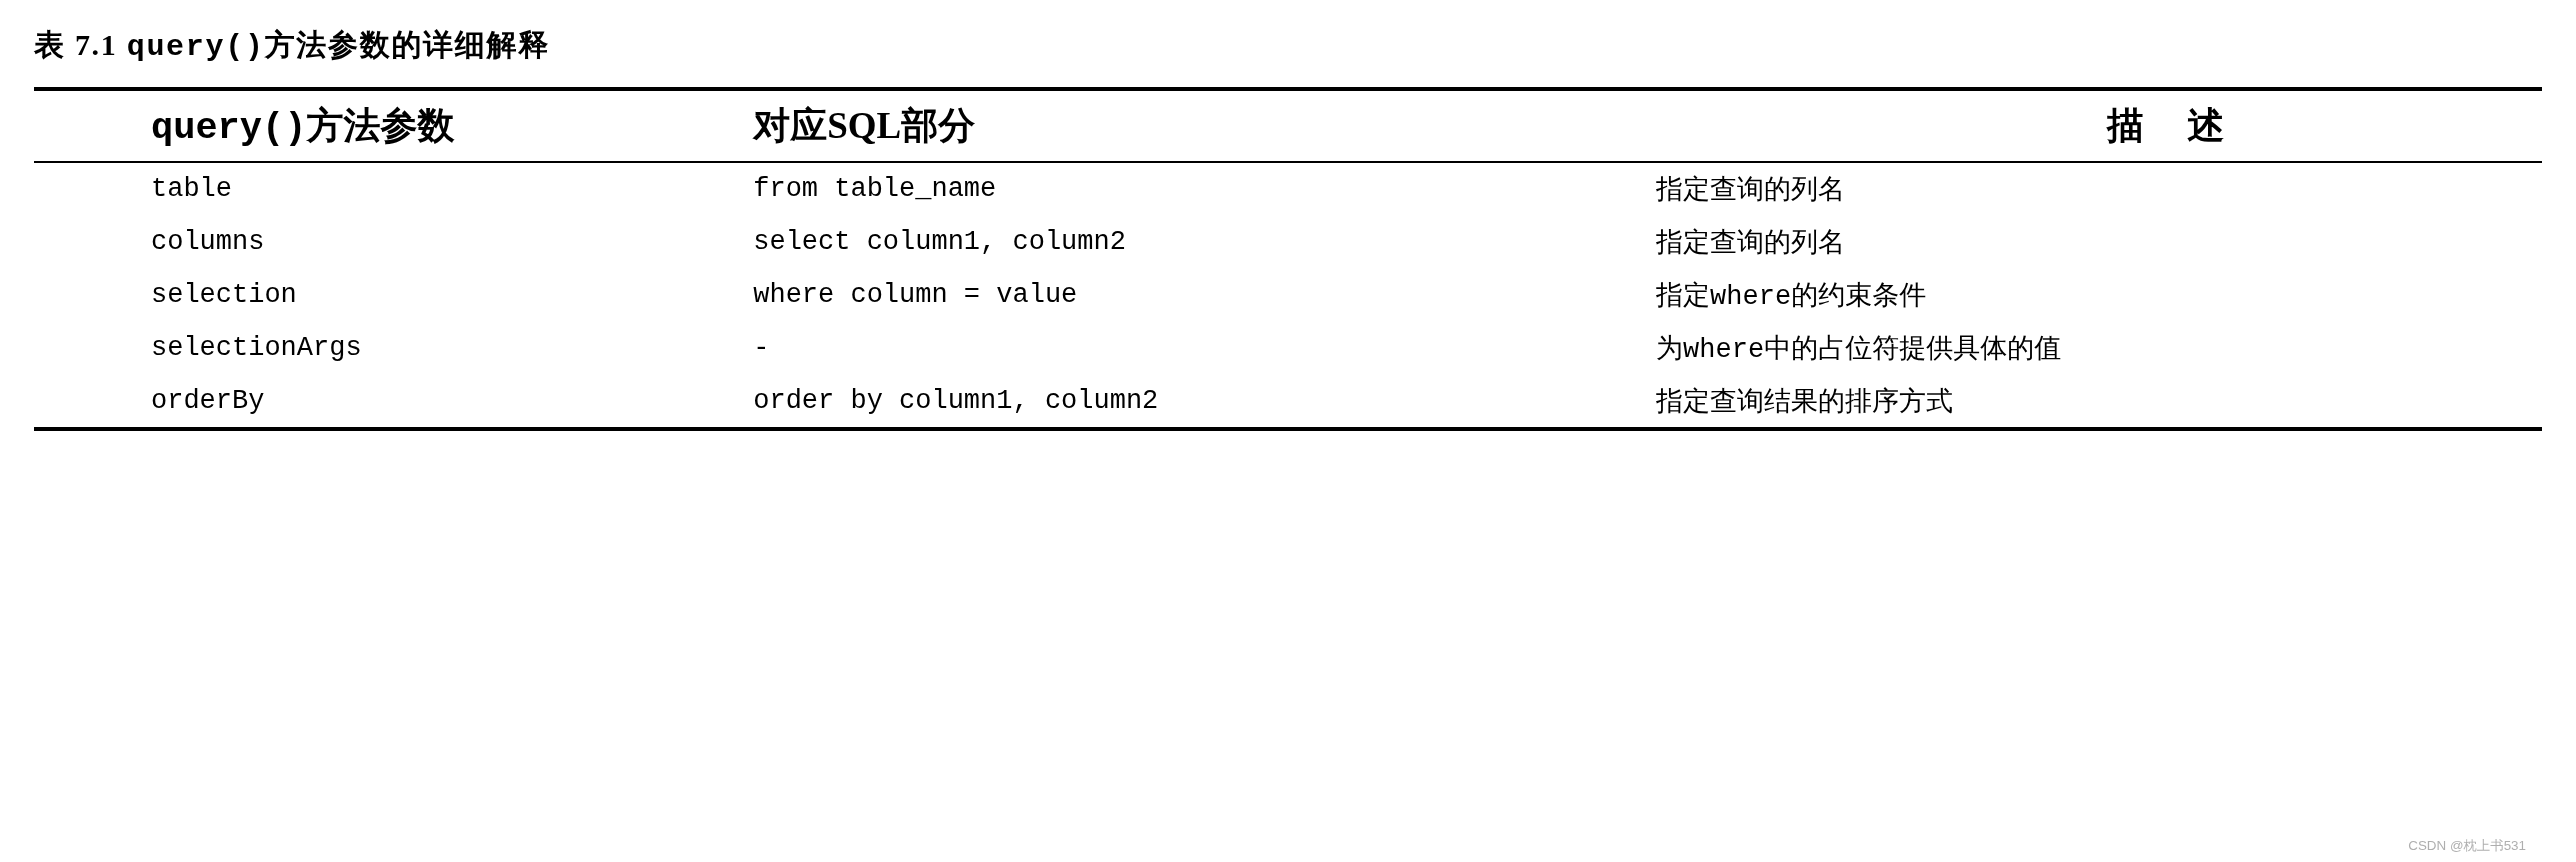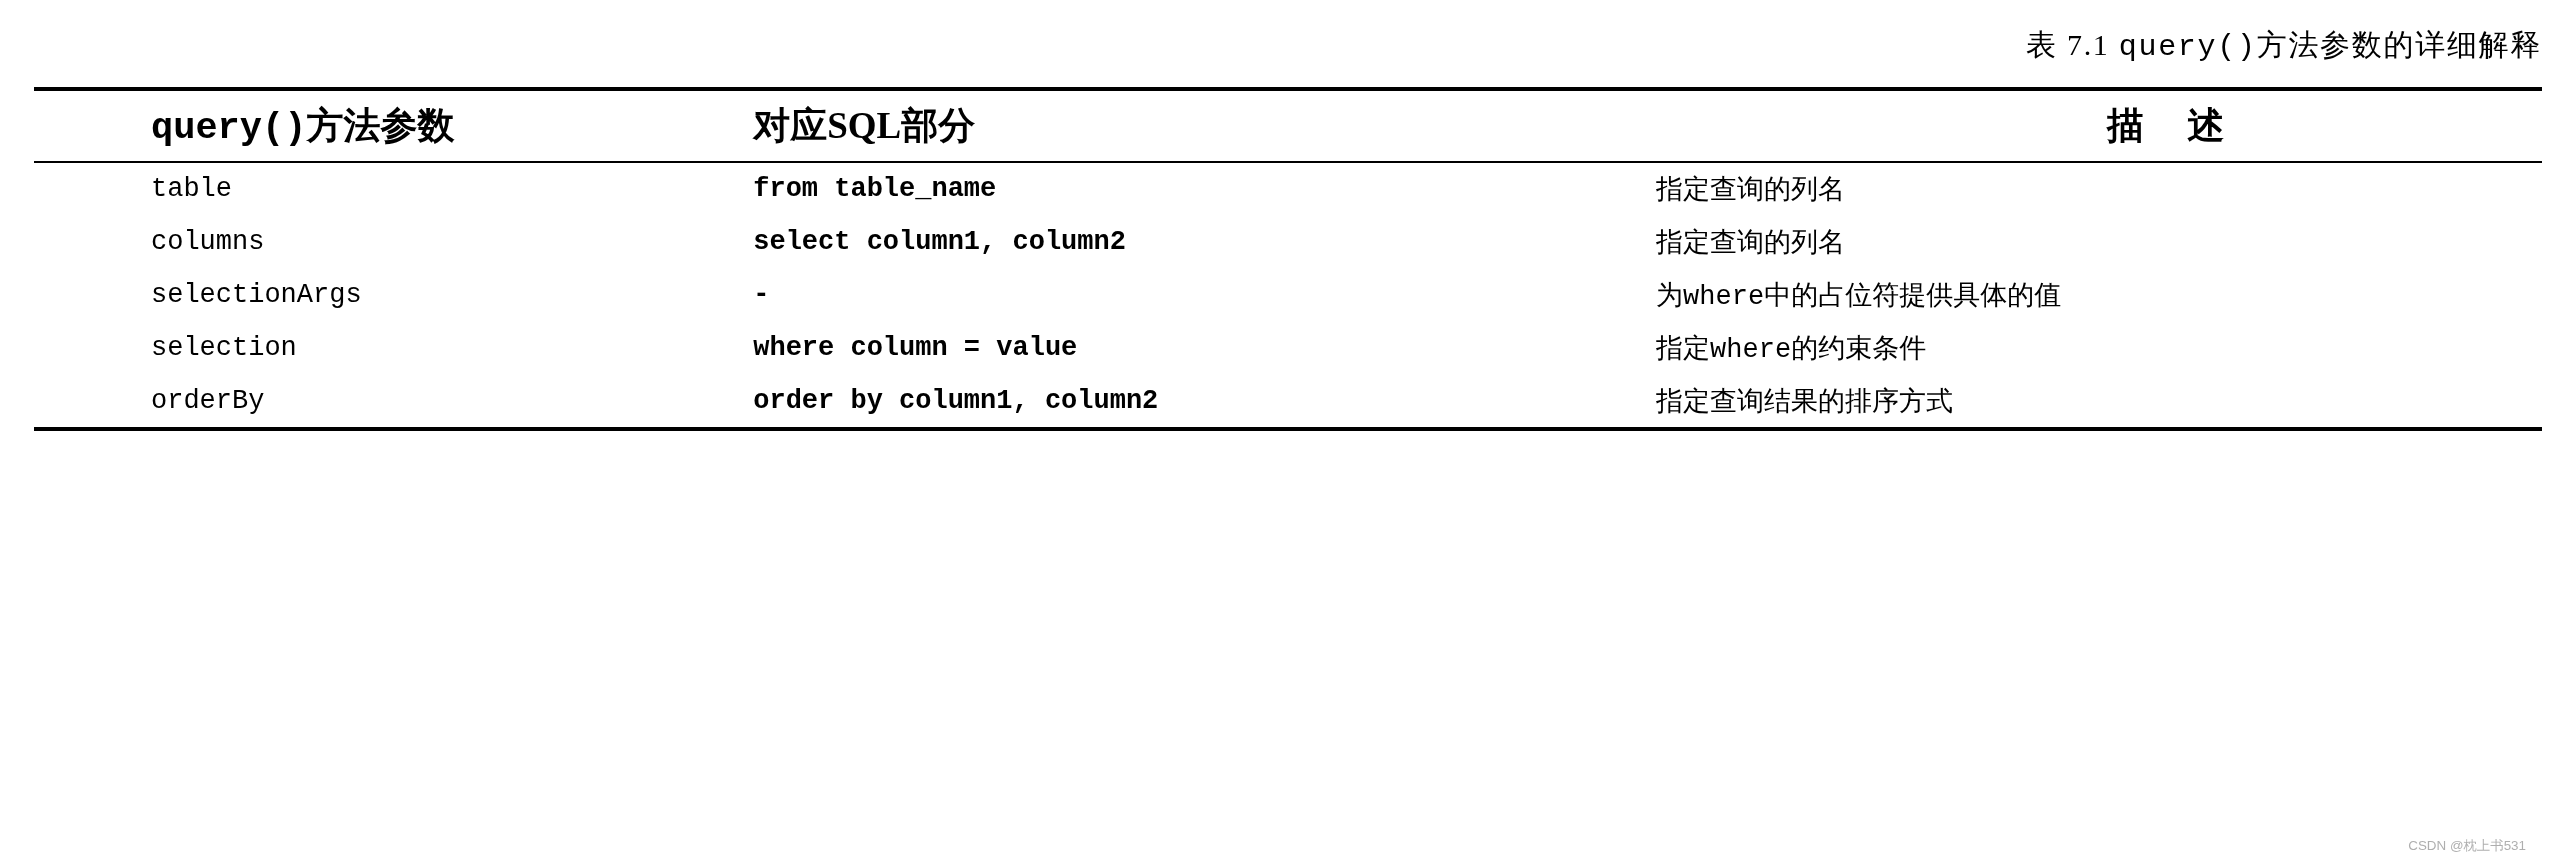--- a/index.html
+++ b/index.html
@@ -6,22 +6,22 @@
       margin: 0;
       padding: 25px 34px;
       background: #ffffff;
       font-family: "SimSun", "宋体", serif;
       color: #000;
       font-size: 27px;
       width: 2576px;
       box-sizing: border-box;
     }
     .caption {
-      text-align: right;
-      font-weight: normal;
+      text-align: left;
+      font-weight: bold;
       font-size: 30px;
       margin-bottom: 21px;
       letter-spacing: 1.7px;
     }
     .caption .mono {
       font-family: "Consolas", "Courier New", monospace;
     }
     table {
       border-collapse: collapse;
       width: 100%;
@@ -51,21 +51,21 @@
     tbody tr:last-child td {
       border-bottom: 4.2px solid #000;
     }
     td.param {
       font-family: "Consolas", "Courier New", monospace;
       font-weight: normal;
       width: 28%;
     }
     td.sql {
       font-family: "Consolas", "Courier New", monospace;
-      font-weight: bold;
+      font-weight: normal;
       width: 36%;
       padding-left: 17px;
     }
     td.desc {
       width: 36%;
       padding-left: 17px;
     }
     td.desc .mono {
       font-family: "Consolas", "Courier New", monospace;
     }
@@ -98,28 +98,28 @@
       <td class="param">table</td>
       <td class="sql">from table_name</td>
       <td class="desc"><span>指定查询的列名</span><span class="mono"></span><span></span></td>
     </tr>
     <tr>
       <td class="param">columns</td>
       <td class="sql">select column1, column2</td>
       <td class="desc"><span>指定查询的列名</span><span class="mono"></span><span></span></td>
     </tr>
     <tr>
+      <td class="param">selection</td>
+      <td class="sql">where column = value</td>
+      <td class="desc"><span>指定</span><span class="mono">where</span><span>的约束条件</span></td>
+    </tr>
+    <tr>
       <td class="param">selectionArgs</td>
       <td class="sql">-</td>
       <td class="desc"><span>为</span><span class="mono">where</span><span>中的占位符提供具体的值</span></td>
-    </tr>
-    <tr>
-      <td class="param">selection</td>
-      <td class="sql">where column = value</td>
-      <td class="desc"><span>指定</span><span class="mono">where</span><span>的约束条件</span></td>
     </tr>
     <tr>
       <td class="param">orderBy</td>
       <td class="sql">order by column1, column2</td>
       <td class="desc"><span>指定查询结果的排序方式</span><span class="mono"></span><span></span></td>
     </tr>
   </tbody>
 </table>
 
 <div class="watermark">CSDN @枕上书531</div>

